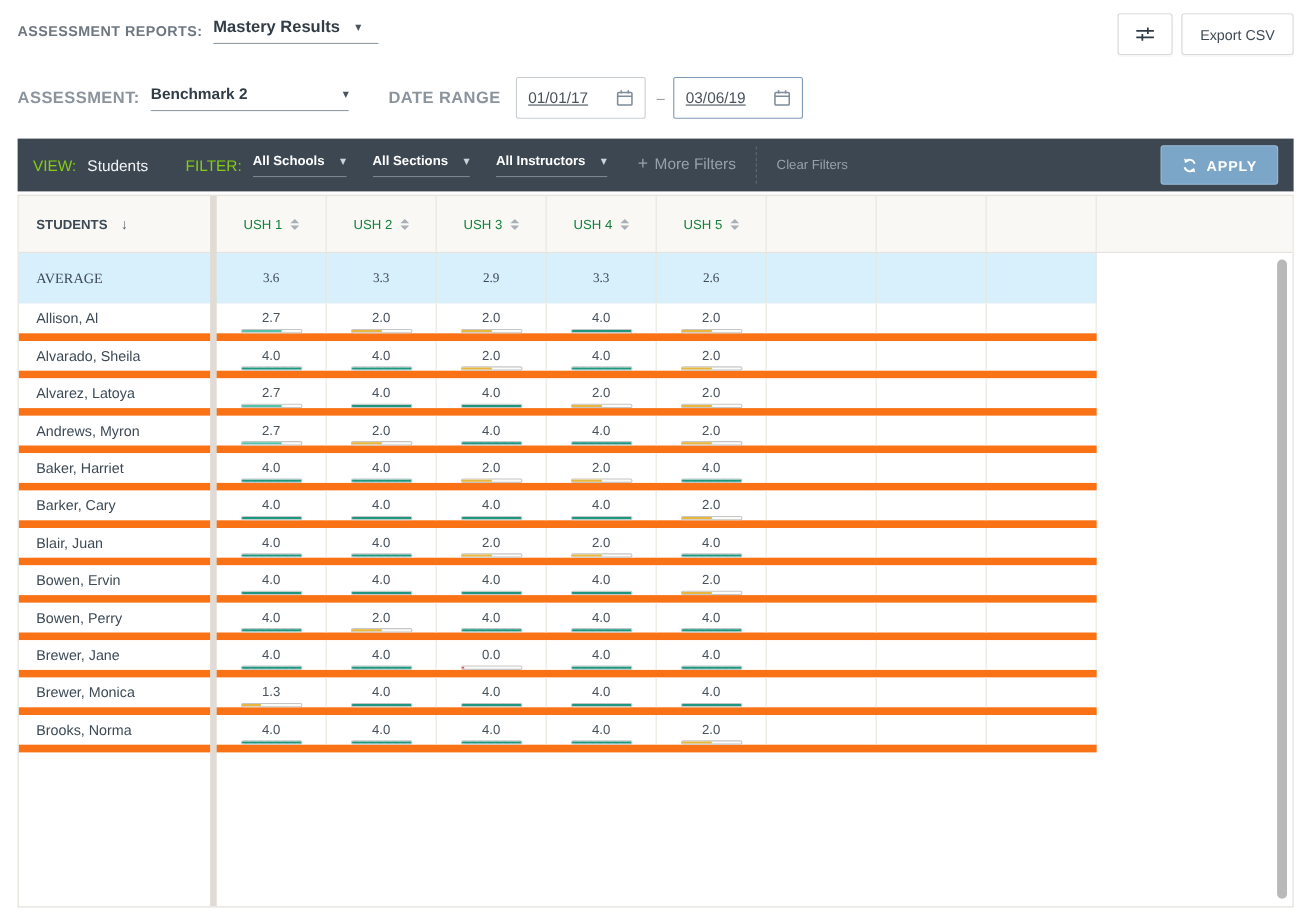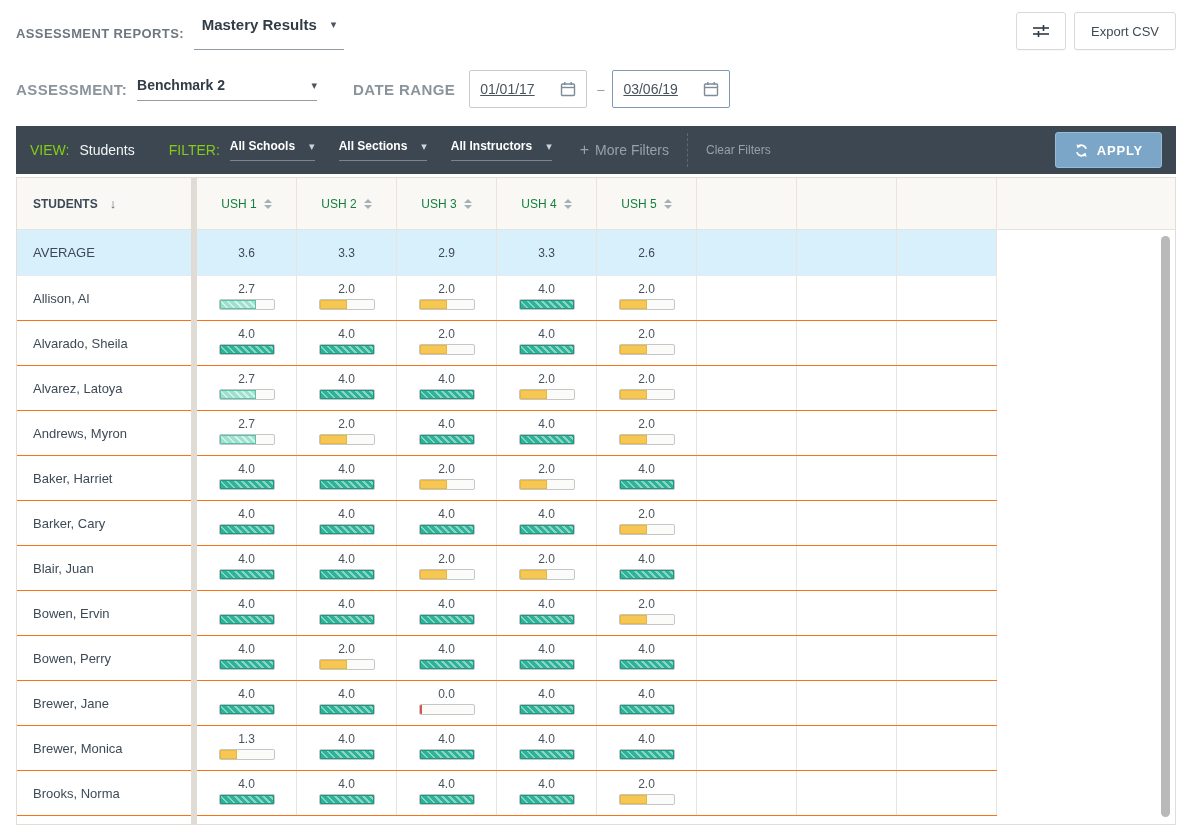--- a/index.html
+++ b/index.html
@@ -7,22 +7,22 @@
   body {
     width:1192px; height:835px; overflow:hidden;
     font-family:"Liberation Sans","DejaVu Sans",sans-serif;
     color:#3d4a56; position:relative;
   }
 
   
   .topbar { display:flex; justify-content:space-between; align-items:flex-start; padding:12px 16px 0 16px; }
   .report-picker { display:flex; align-items:center; margin-top:4px; }
   .report-label { font-size:13px; font-weight:700; color:#6e7780; letter-spacing:.4px; }
-  .report-dd { display:inline-flex; align-items:center; justify-content:center; min-width:150px;
-               margin-left:10px; padding-bottom:16px; border-bottom:1px solid #949ca3; cursor:pointer; }
+  .report-dd { display:inline-flex; align-items:center; justify-content:flex-start; min-width:150px;
+               margin-left:10px; padding-bottom:6px; border-bottom:1px solid #949ca3; cursor:pointer; }
   .report-dd .txt { font-size:15px; font-weight:700; color:#313c46; }
   .caret { font-size:11px; color:#4a545e; margin-left:14px; }
   .top-actions { display:flex; gap:8px; }
   .btn { background:#fff; border:1px solid #d7dadd; border-radius:3px; height:38px;
          display:inline-flex; align-items:center; justify-content:center; cursor:pointer;
          box-shadow:0 1px 1px rgba(0,0,0,.03); }
   .btn-icon { width:50px; }
   .btn-export { padding:0 16px; font-size:13px; color:#3f4a55; }
 
   
@@ -68,22 +68,22 @@
   .th-gap { width:6px; }
   .th-cell { width:100px; display:flex; align-items:center; justify-content:center; font-size:12px;
              color:#15803d; border-right:1px solid #e9e5de; cursor:pointer; }
   .th-cell.empty { cursor:default; }
   .sort { display:inline-flex; flex-direction:column; gap:2px; margin-left:7px; }
   .sort i { display:block; width:0; height:0; border-left:4px solid transparent; border-right:4px solid transparent; }
   .sort .up { border-bottom:4px solid #a9afb6; }
   .sort .down { border-top:4px solid #a9afb6; }
 
   .tbody { position:relative; }
-  .trow { display:flex; width:980px; height:45px; border-bottom:1px solid #f97316; background:#fff; }
-  .trow.avg { height:46px; background:var(--avg-bg,#d7f0fc); border-bottom:1px solid #e2ecf2; }
+  .trow { display:flex; width:980px; height:34px; border-bottom:7px solid #f97316; background:#fff; }
+  .trow.avg { height:46px; background:var(--avg-bg,#d7f0fc); border-bottom:1px solid #e2ecf2;font-family:Liberation Serif, serif; }
   .name-cell { width:174px; display:flex; align-items:center; padding-left:16px; font-size:13px; color:#3d4a56; }
   .row-gap { width:6px; }
   .cell { width:100px; border-right:1px solid #e9e5de; display:flex; flex-direction:column; align-items:center; }
   .trow.avg .cell { justify-content:center; }
   .avg-val { font-size:12px; color:#3f4a55; }
   .val { font-size:12px; color:#49535d; margin-top:6px; }
   .bar { width:56px; height:11px; margin-top:3px; border:1px solid #c6c6c6; border-radius:2px;
          background:#fbfbfa; overflow:hidden; }
   .fill { height:100%; }
   .fill.green { background-color:var(--teal,#2db398);

